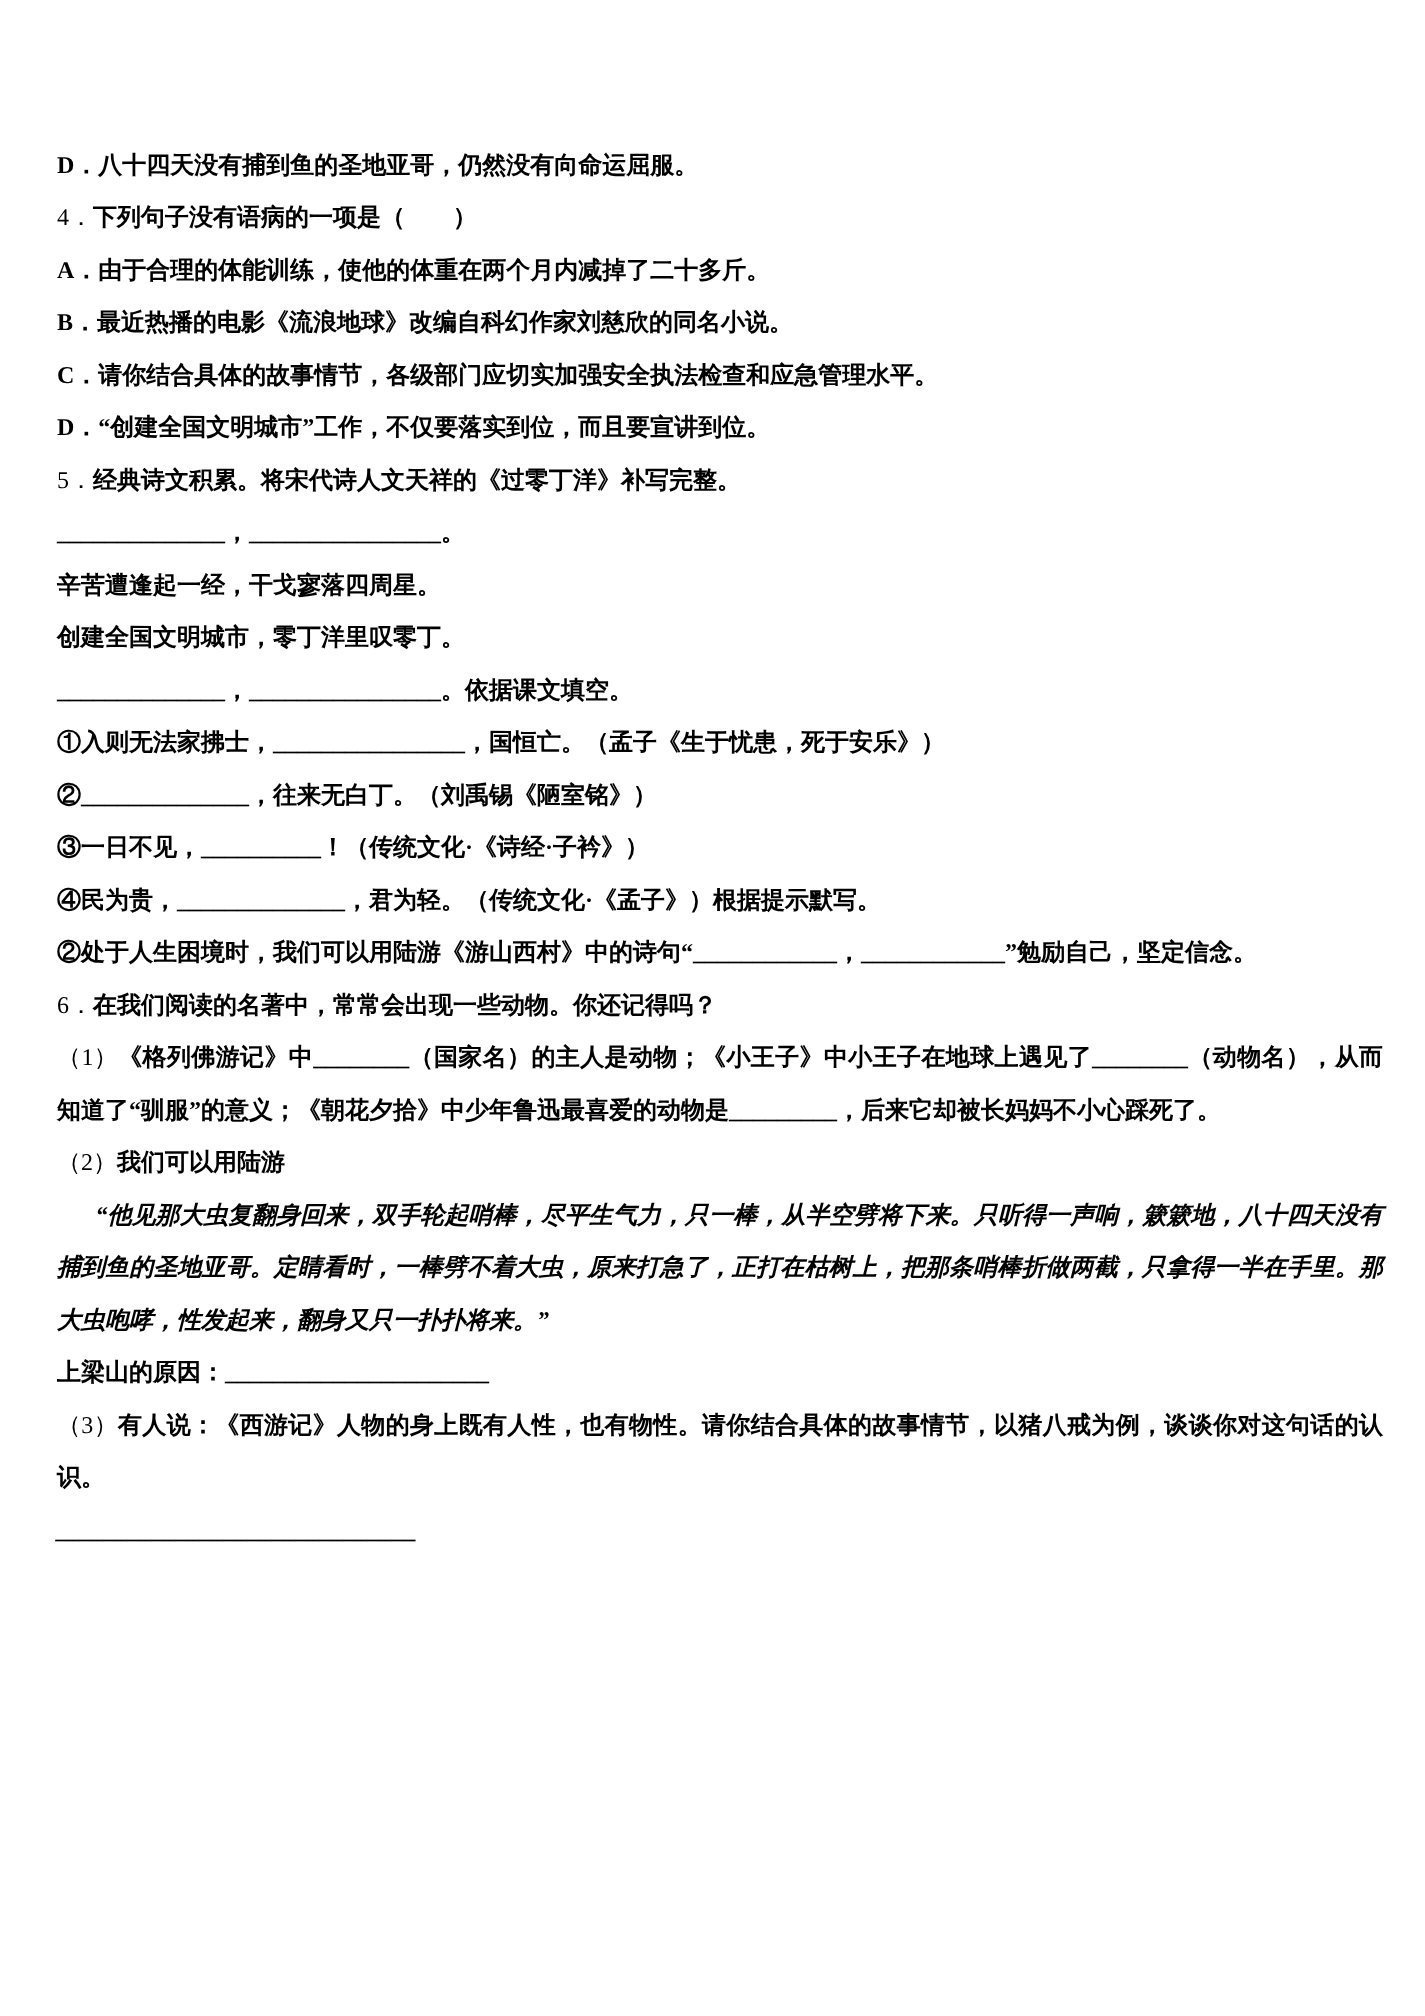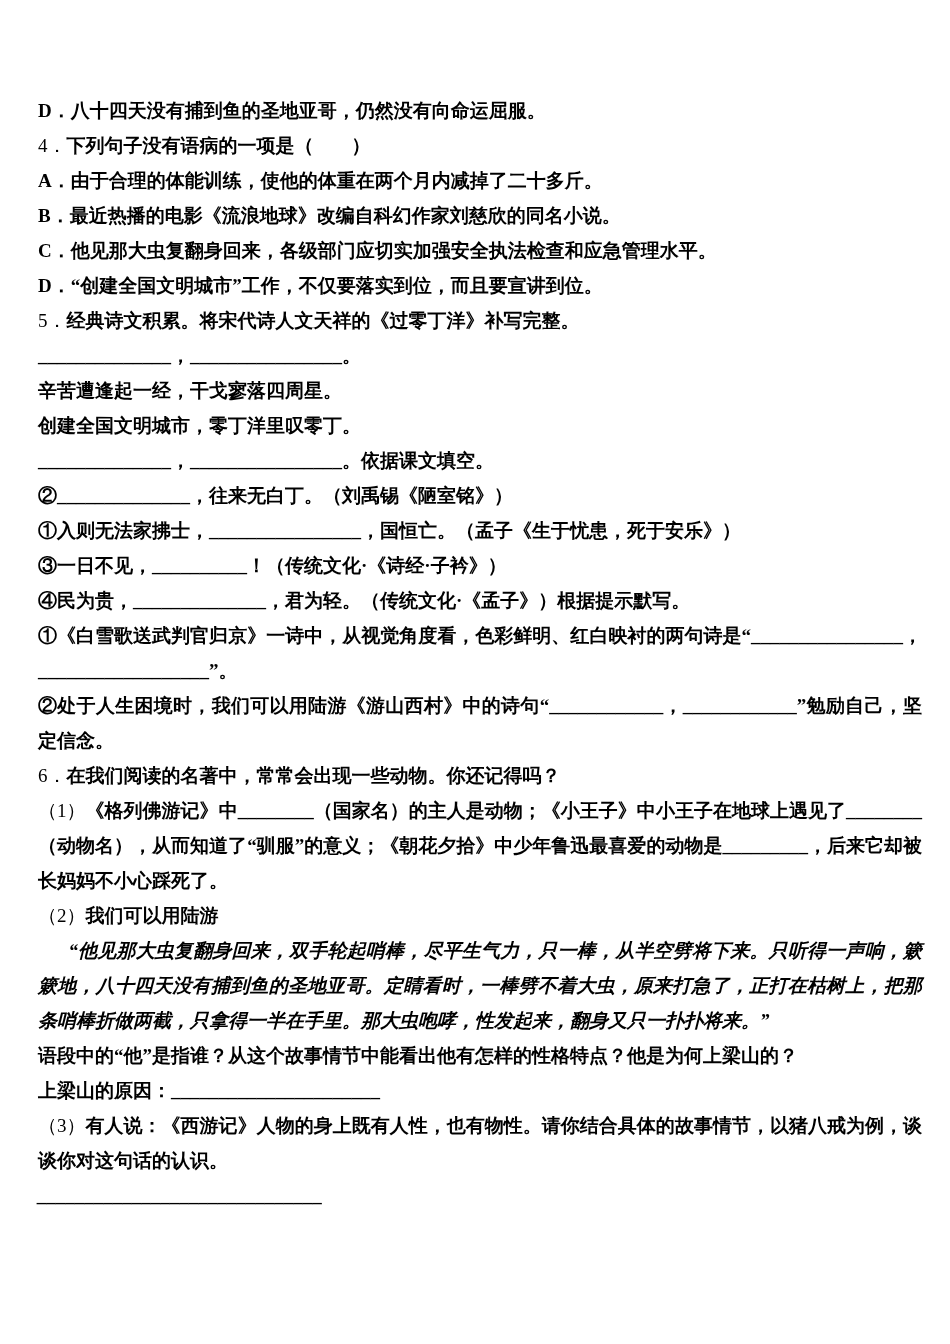--- a/index.html
+++ b/index.html
@@ -4,53 +4,51 @@
 <style>
   html,body{margin:0;padding:0;background:#ffffff;}
   .page{
     position:relative;
     width:950px;
     height:1344px;
     background:#ffffff;
     box-sizing:border-box;
     padding:93px 28px 0 38px;
     font-family:"Liberation Serif", serif;
-    font-size:19px;
+    font-size:16px;
     line-height:35px;
     color:#000000;
     font-weight:700;
     overflow:hidden;
   }
   .page p{margin:0;text-align:justify;text-justify:inter-ideograph;}
   .num{font-weight:400;}
   .passage{font-style:italic;text-indent:1.6em;}
   .final-blank{margin-top:10px;letter-spacing:0;font-style:italic;}
 </style>
 </head>
 <body>
 
 <div class="page">
   <p>D．八十四天没有捕到鱼的圣地亚哥，仍然没有向命运屈服。</p>
   <p><span class="num">4．</span><span>下列句子没有语病的一项是（　　）</span></p>
   <p>A．由于合理的体能训练，使他的体重在两个月内减掉了二十多斤。</p>
   <p>B．最近热播的电影《流浪地球》改编自科幻作家刘慈欣的同名小说。</p>
-  <p>C．他见那大虫复翻身回来，各级部门应切实加强安全执法检查和应急管理水平。</p>
+  <p>C．请你结合具体的故事情节，各级部门应切实加强安全执法检查和应急管理水平。</p>
   <p>D．“创建全国文明城市”工作，不仅要落实到位，而且要宣讲到位。</p>
   <p><span class="num">5．</span><span>经典诗文积累。将宋代诗人文天祥的《过零丁洋》补写完整。</span></p>
   <p>______________，________________。</p>
   <p>辛苦遭逢起一经，干戈寥落四周星。</p>
   <p>创建全国文明城市，零丁洋里叹零丁。</p>
   <p>______________，________________。依据课文填空。</p>
+  <p>①入则无法家拂士，________________，国恒亡。（孟子《生于忧患，死于安乐》）</p>
   <p>②______________，往来无白丁。（刘禹锡《陋室铭》）</p>
-  <p>①入则无法家拂士，________________，国恒亡。（孟子《生于忧患，死于安乐》）</p>
   <p>③一日不见，__________！（传统文化·《诗经·子衿》）</p>
   <p>④民为贵，______________，君为轻。（传统文化·《孟子》）根据提示默写。</p>
-  <p>①《白雪歌送武判官归京》一诗中，从视觉角度看，色彩鲜明、红白映衬的两句诗是“________________，__________________”。</p>
   <p>②处于人生困境时，我们可以用陆游《游山西村》中的诗句“____________，____________”勉励自己，坚定信念。</p>
   <p><span class="num">6．</span><span>在我们阅读的名著中，常常会出现一些动物。你还记得吗？</span></p>
   <p><span class="num">（1）</span><span>《格列佛游记》中________（国家名）的主人是动物；《小王子》中小王子在地球上遇见了________（动物名），从而知道了“驯服”的意义；《朝花夕拾》中少年鲁迅最喜爱的动物是_________，后来它却被长妈妈不小心踩死了。</span></p>
   <p><span class="num">（2）</span><span>我们可以用陆游</span></p>
   <p class="passage">“他见那大虫复翻身回来，双手轮起哨棒，尽平生气力，只一棒，从半空劈将下来。只听得一声响，簌簌地，八十四天没有捕到鱼的圣地亚哥。定睛看时，一棒劈不着大虫，原来打急了，正打在枯树上，把那条哨棒折做两截，只拿得一半在手里。那大虫咆哮，性发起来，翻身又只一扑扑将来。”</p>
-  <p>语段中的“他”是指谁？从这个故事情节中能看出他有怎样的性格特点？他是为何上梁山的？</p>
   <p>上梁山的原因：______________________</p>
   <p><span class="num">（3）</span><span>有人说：《西游记》人物的身上既有人性，也有物性。请你结合具体的故事情节，以猪八戒为例，谈谈你对这句话的认识。</span></p>
   <p class="final-blank">______________________________</p>
 </div>
 
 </body></html>

